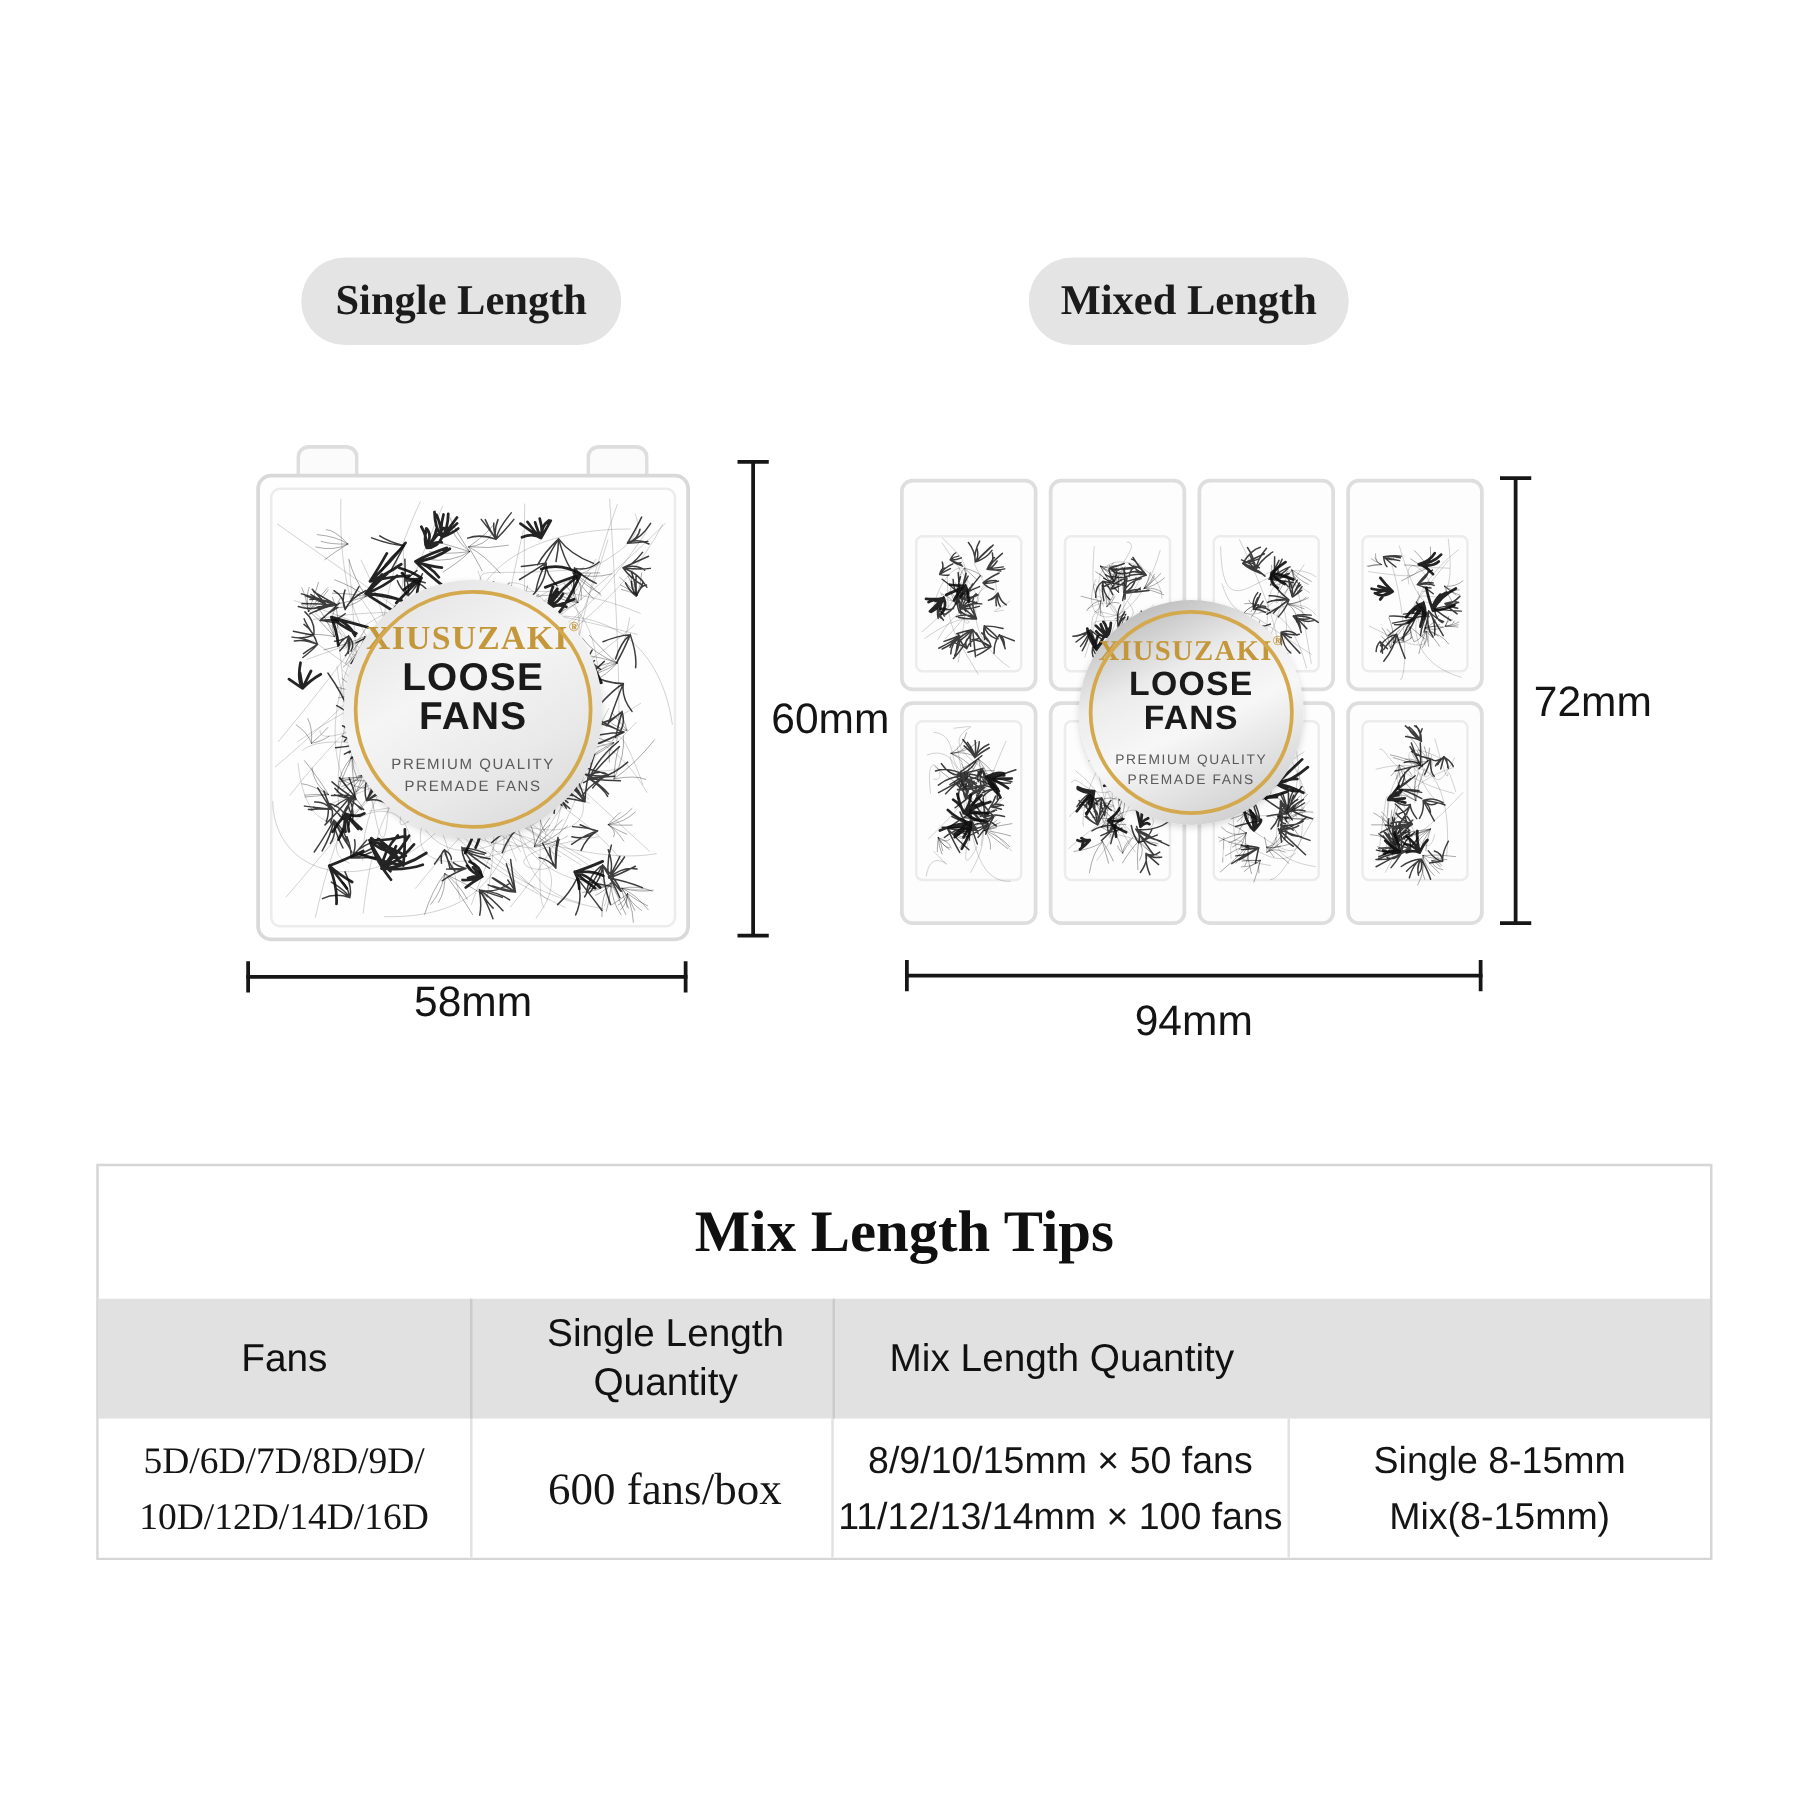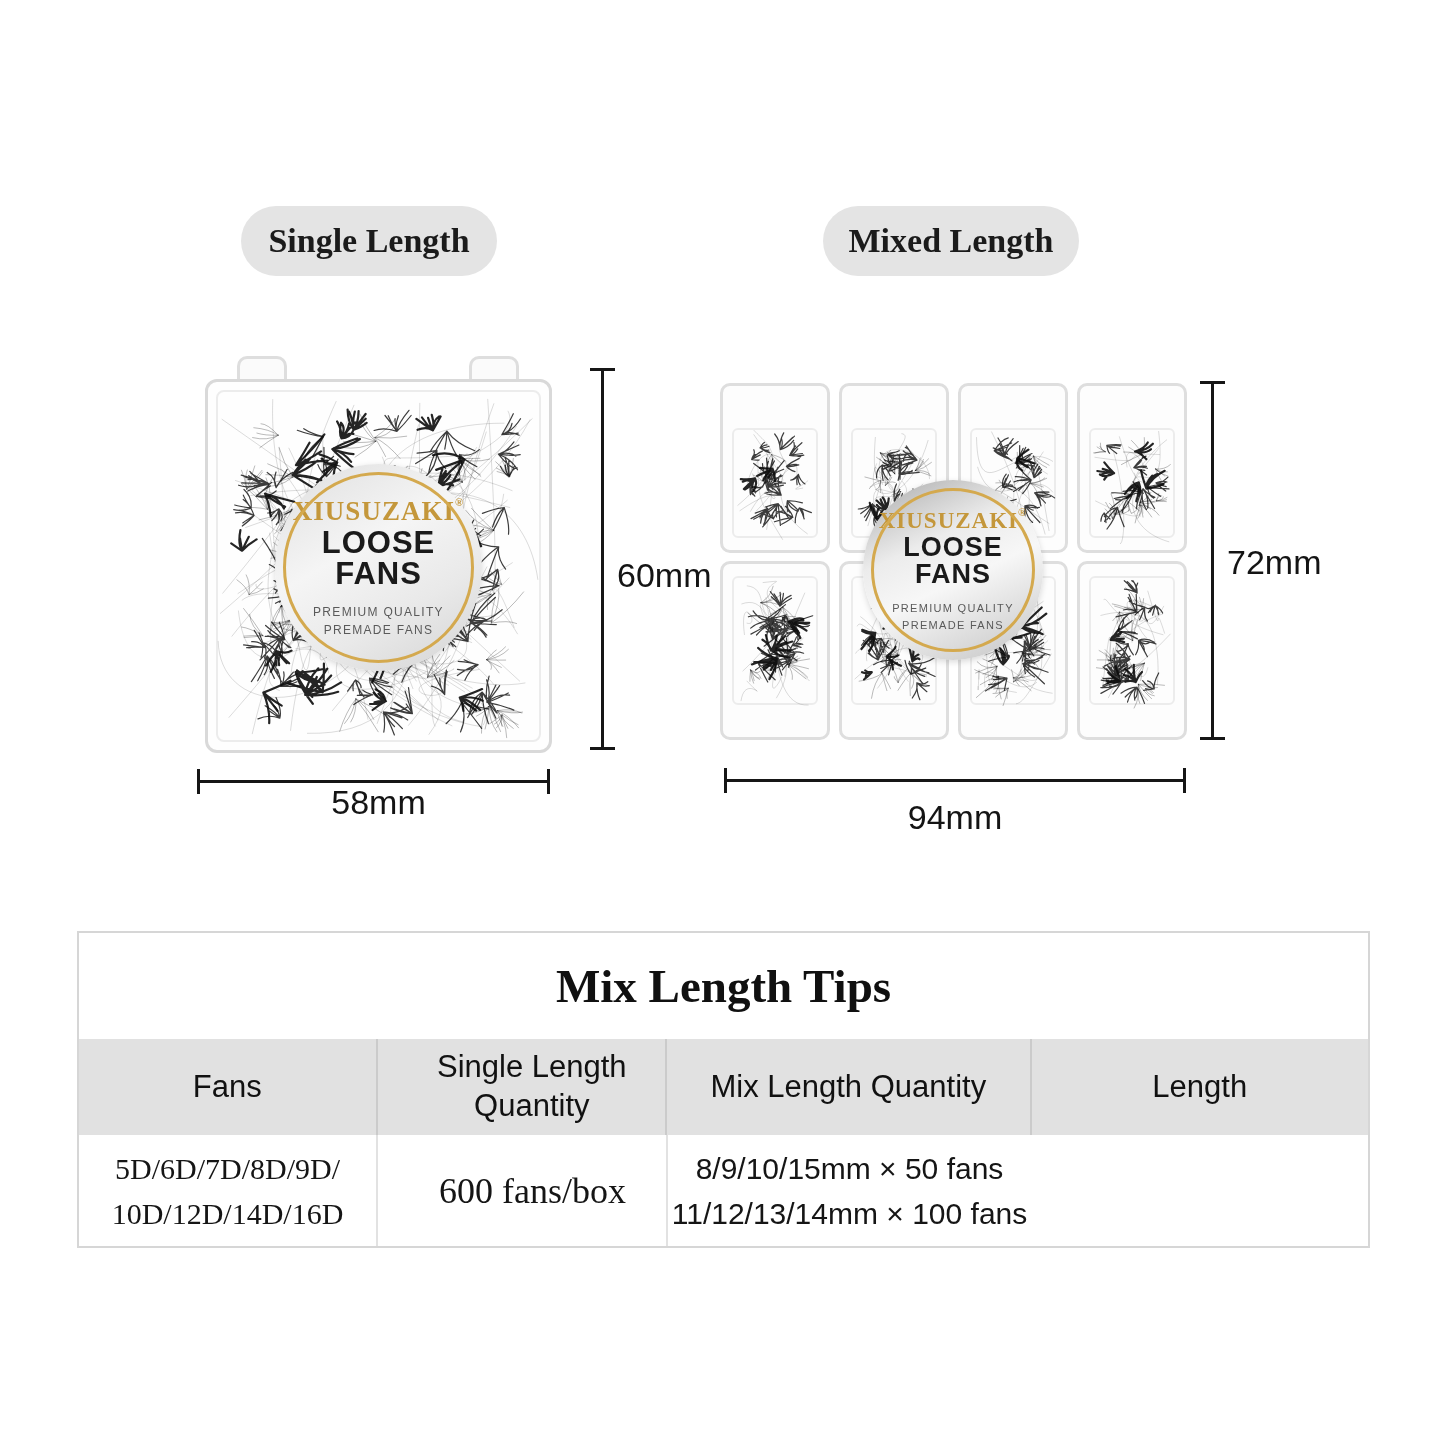--- a/index.html
+++ b/index.html
@@ -198,30 +198,33 @@
   <div class="dim-text centered" style="left:724px;top:798px;width:462px;">94mm</div>
 
   <div class="spec-table">
     <div class="spec-title">Mix Length Tips</div>
     <div class="spec-head">
       <div class="cell c1">Fans</div>
       <div class="cell c2">
           <span class="wrap-narrow">Single Length Quantity</span>
         </div>
       <div class="cell c3">Mix Length Quantity</div>
-      <div class="cell c4">Length</div>
     </div>
     <div class="spec-body">
       <div class="cell c1 serif-cell fans-cell">
         <span>5D/6D/7D/8D/9D/</span>
         <span>10D/12D/14D/16D</span>
       </div>
       <div class="cell c2 serif-cell qty-cell">
         <span>600 fans/box</span>
       </div>
       <div class="cell c3 mix-cell">
         <span>8/9/10/15mm × 50 fans</span>
         <span>11/12/13/14mm × 100 fans</span>
       </div>
+      <div class="cell c4 len-cell">
+        <span>Single 8-15mm</span>
+        <span>Mix(8-15mm)</span>
+      </div>
     </div>
   </div>
 
 </div>
 
 </body></html>

